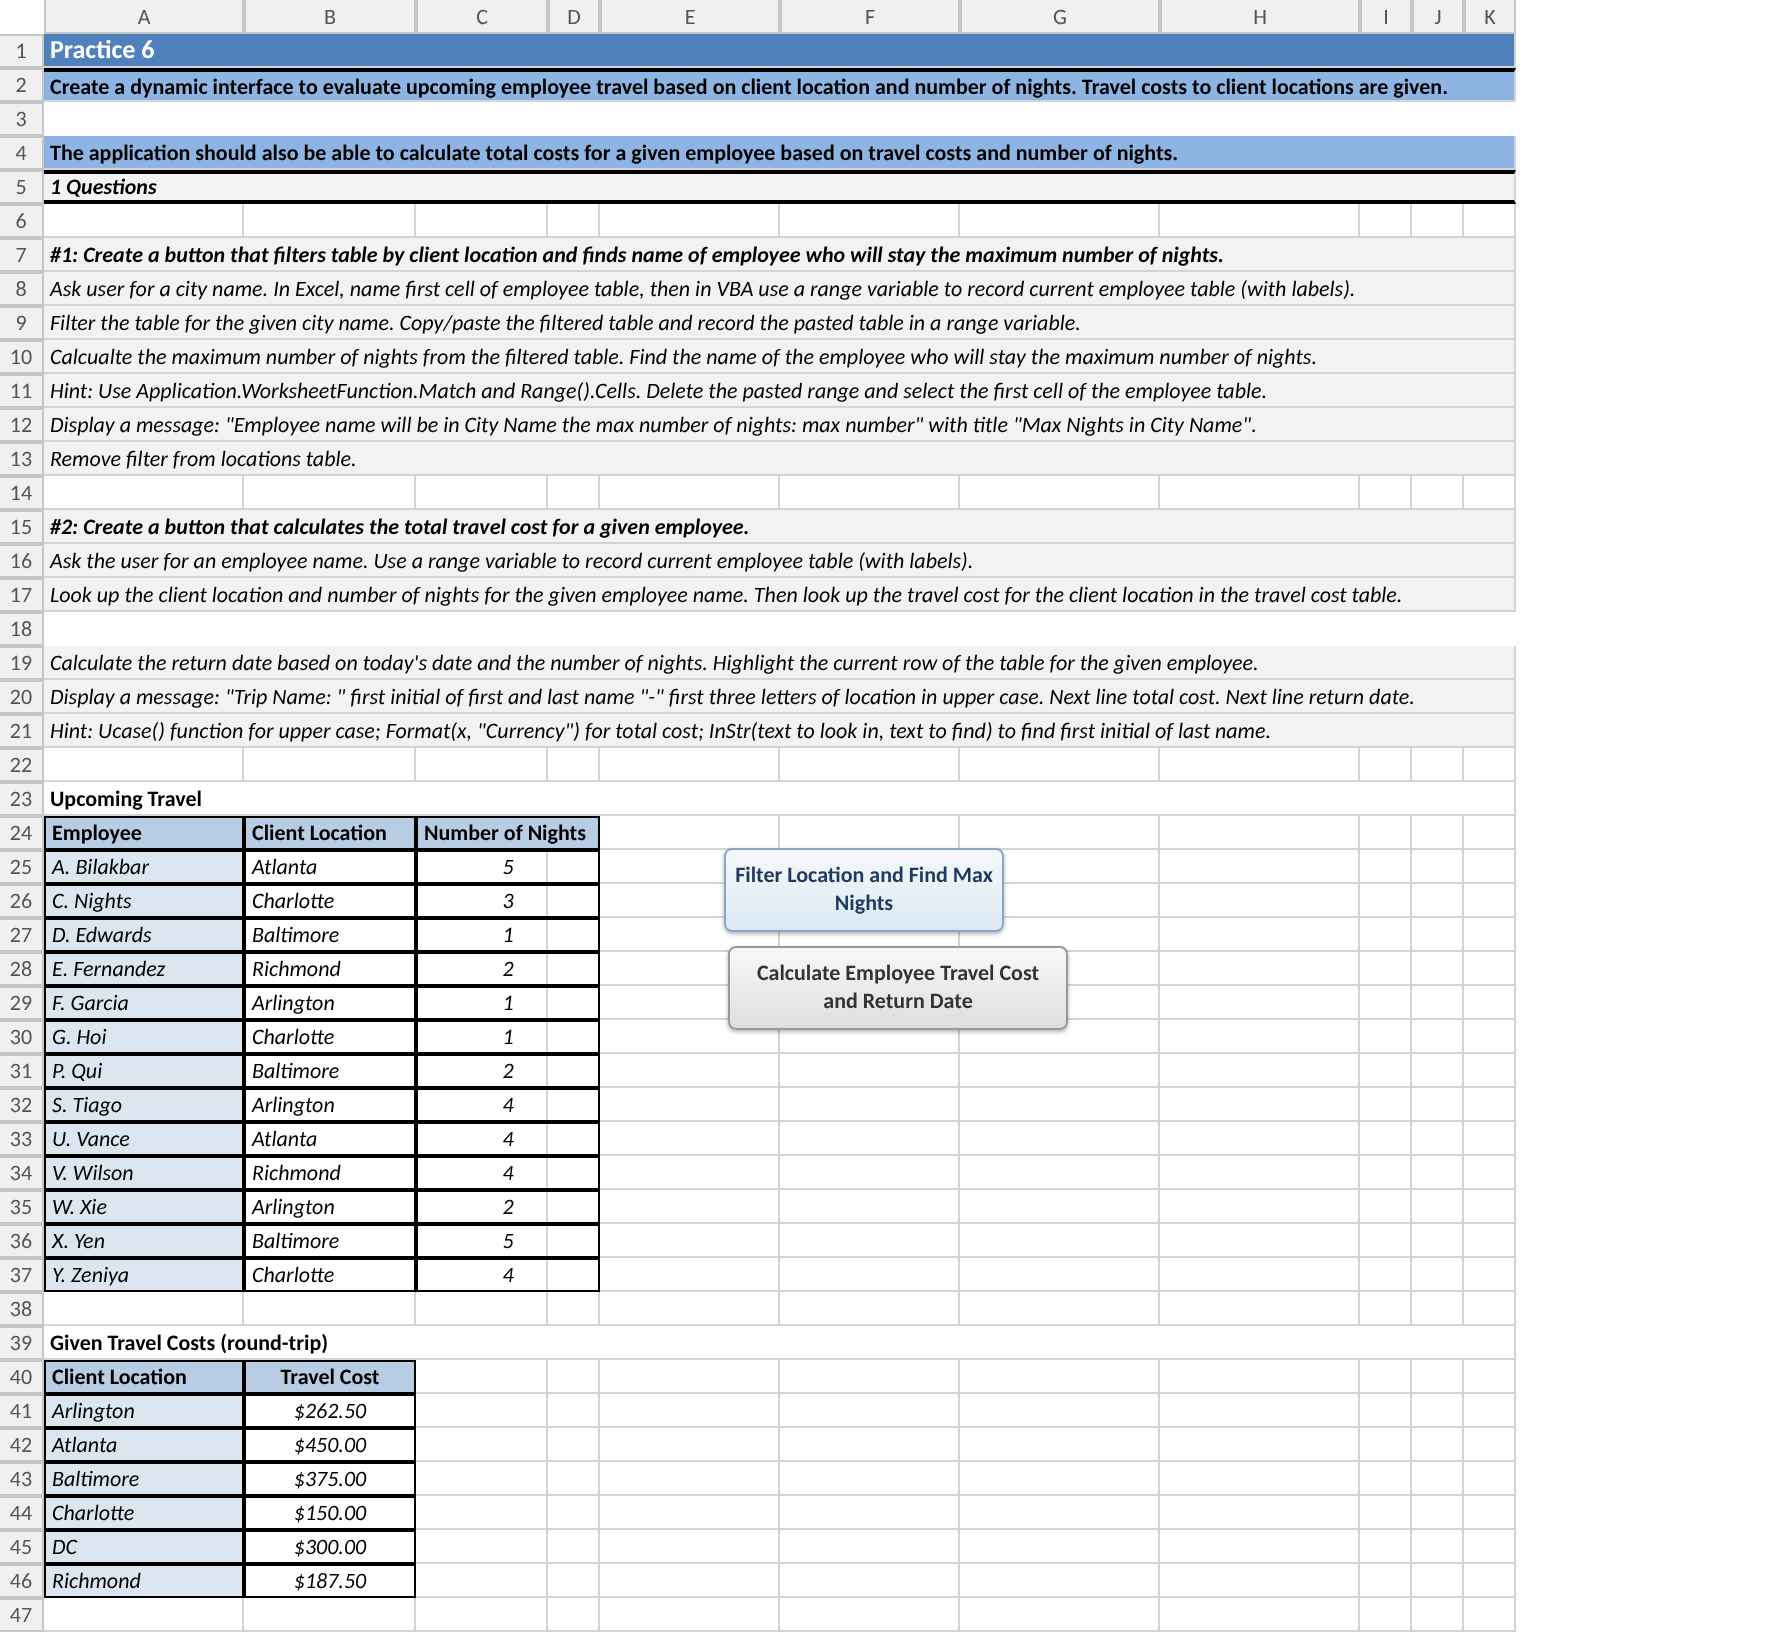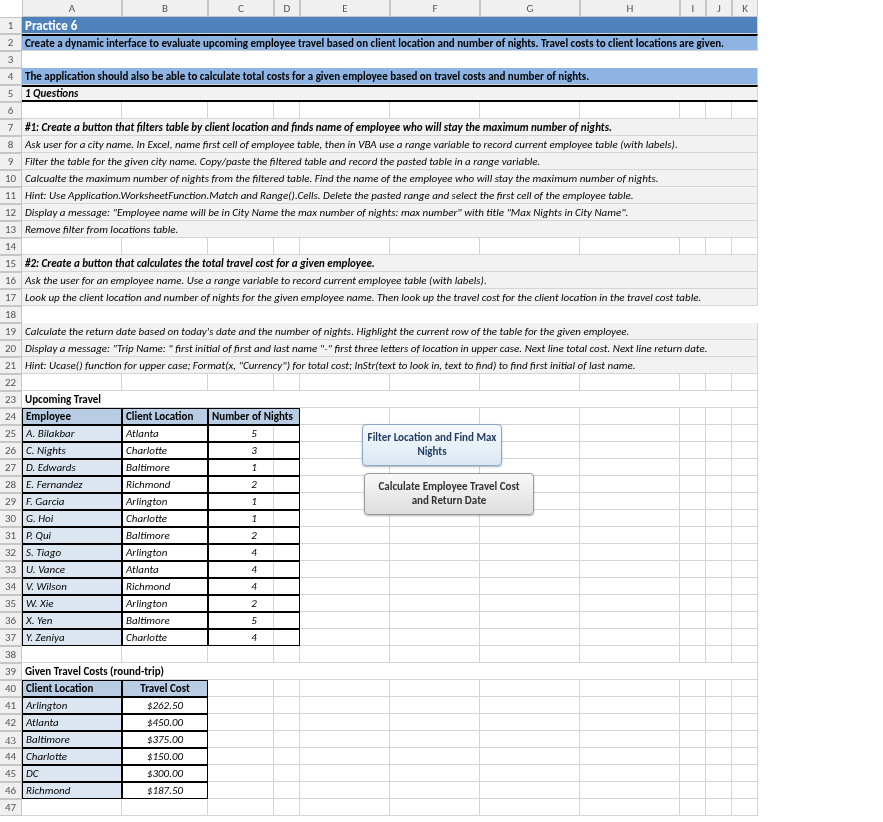--- a/index.html
+++ b/index.html
@@ -72,21 +72,21 @@
     <div class="rownum" style="grid-area: 34 / 1 / auto / 2;">33</div>
     <div class="rownum" style="grid-area: 35 / 1 / auto / 2;">34</div>
     <div class="rownum" style="grid-area: 36 / 1 / auto / 2;">35</div>
     <div class="rownum" style="grid-area: 37 / 1 / auto / 2;">36</div>
     <div class="rownum" style="grid-area: 38 / 1 / auto / 2;">37</div>
     <div class="rownum" style="grid-area: 39 / 1 / auto / 2;">38</div>
     <div class="rownum" style="grid-area: 40 / 1 / auto / 2;">39</div>
     <div class="rownum" style="grid-area: 41 / 1 / auto / 2;">40</div>
     <div class="rownum" style="grid-area: 42 / 1 / auto / 2;">41</div>
     <div class="rownum" style="grid-area: 43 / 1 / auto / 2;">42</div>
-    <div class="rownum" style="grid-area: 44 / 1 / auto / 2; font-family: Liberation Serif, serif;">43</div>
+    <div class="rownum" style="grid-area: 44 / 1 / auto / 2;">43</div>
     <div class="rownum" style="grid-area: 45 / 1 / auto / 2;">44</div>
     <div class="rownum" style="grid-area: 46 / 1 / auto / 2;">45</div>
     <div class="rownum" style="grid-area: 47 / 1 / auto / 2;">46</div>
     <div class="rownum" style="grid-area: 48 / 1 / auto / 2;">47</div>
     <div class="cell" style="grid-area: 7 / 2 / auto / 3;"></div>
     <div class="cell" style="grid-area: 7 / 3 / auto / 4;"></div>
     <div class="cell" style="grid-area: 7 / 4 / auto / 5;"></div>
     <div class="cell" style="grid-area: 7 / 5 / auto / 6;"></div>
     <div class="cell" style="grid-area: 7 / 6 / auto / 7;"></div>
     <div class="cell" style="grid-area: 7 / 7 / auto / 8;"></div>

